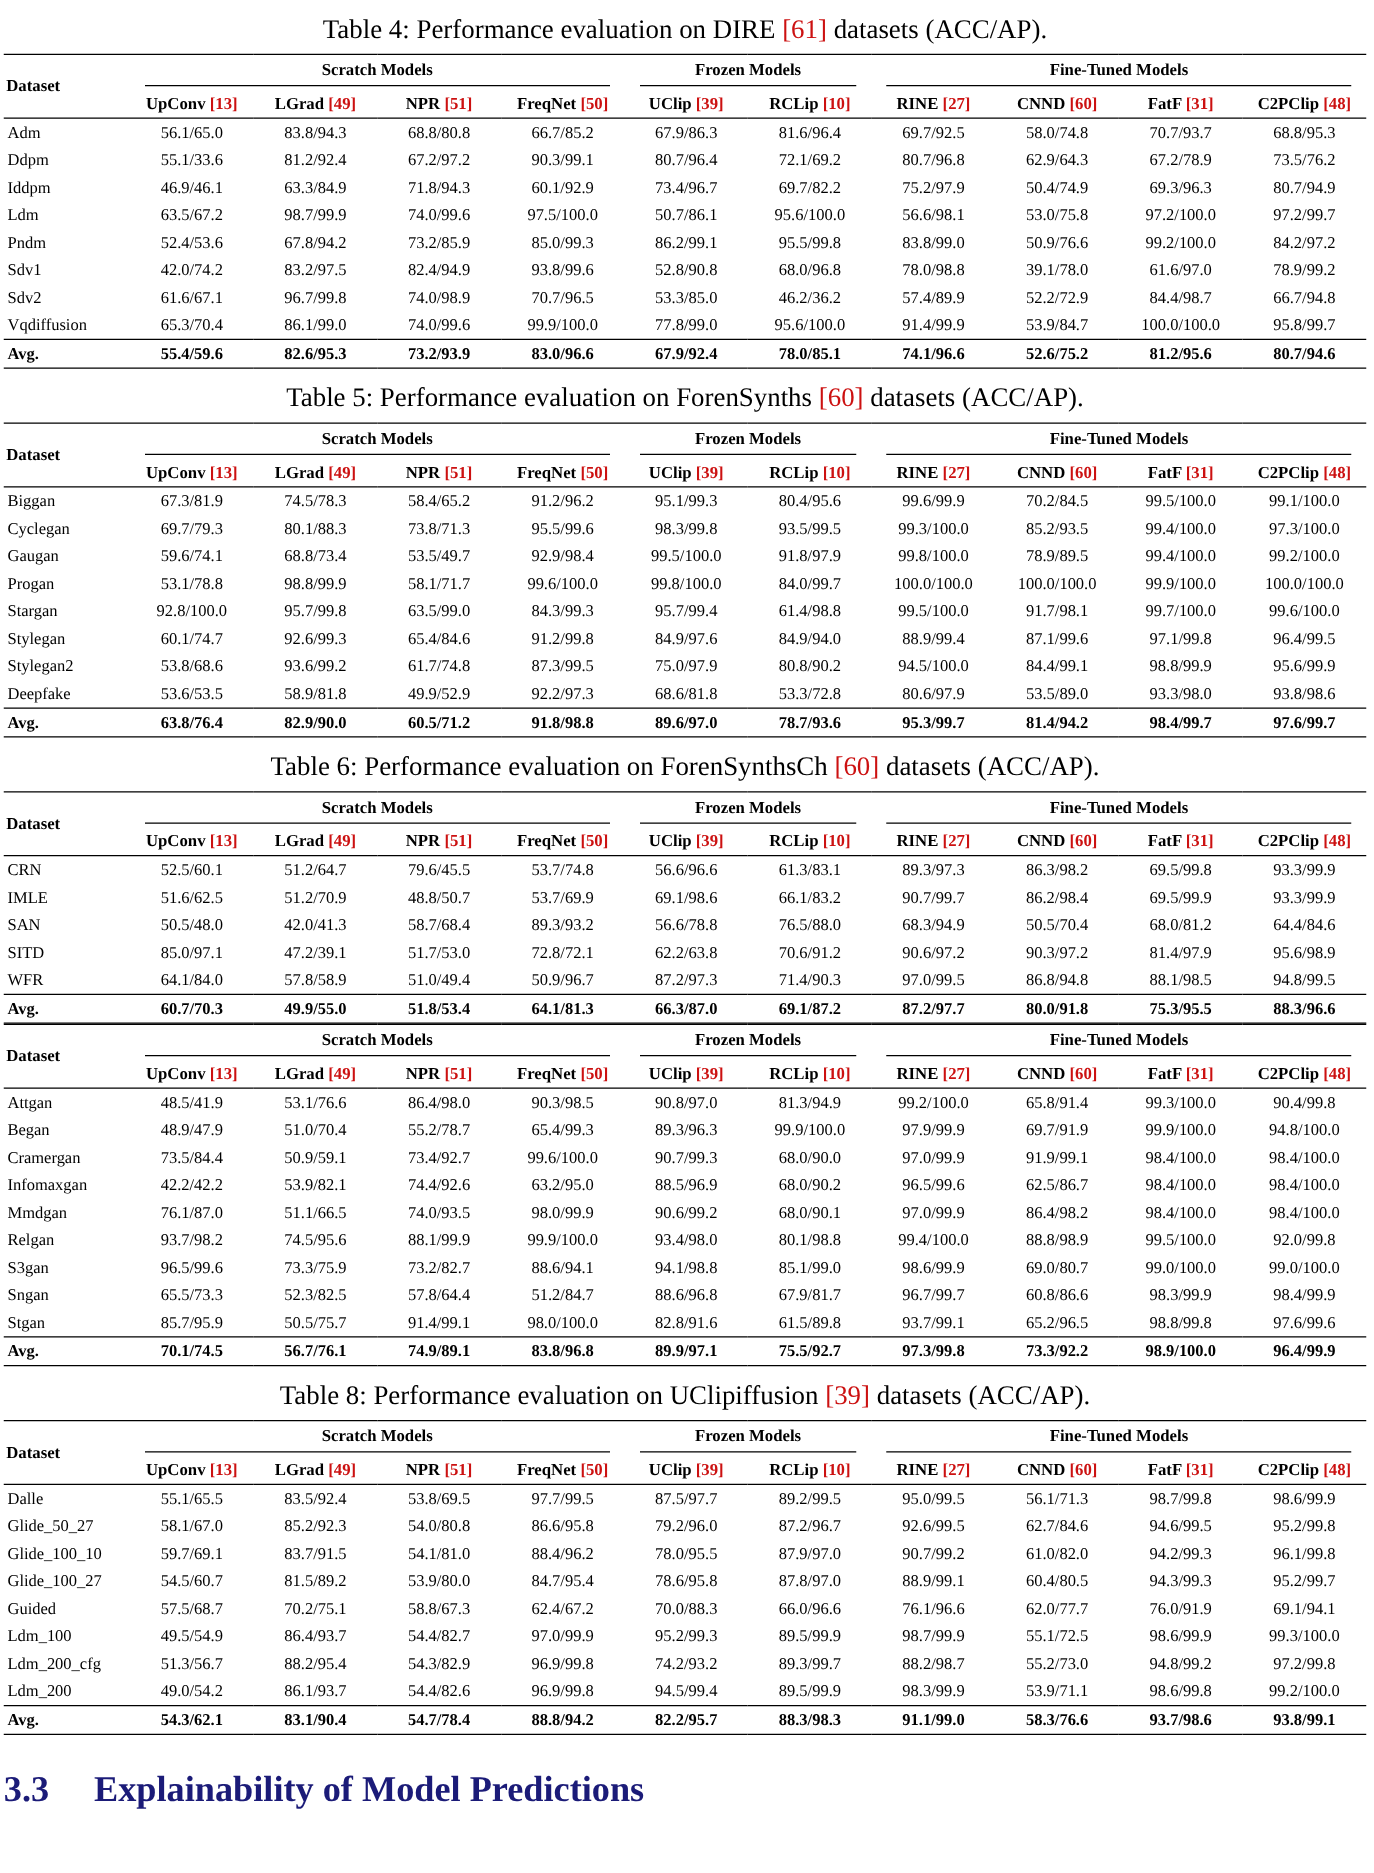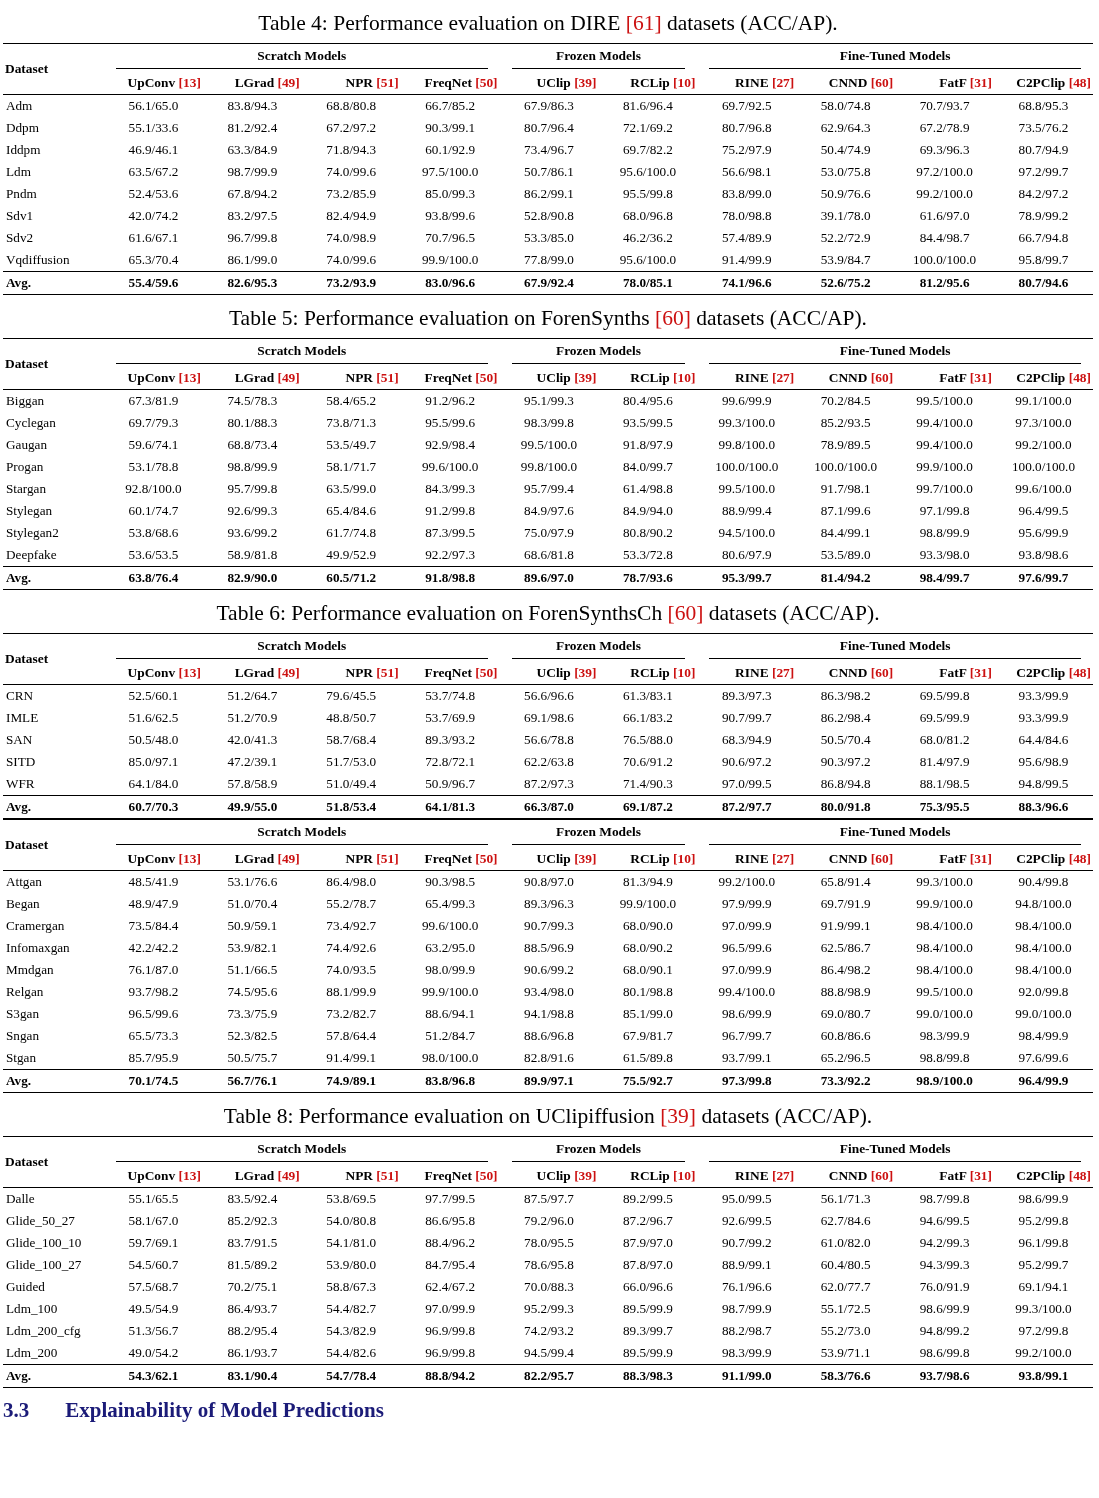--- a/index.html
+++ b/index.html
@@ -20,27 +20,27 @@
     font-size: 13.2px;
   }
   table.perf th, table.perf td { padding: 3px 2px; overflow: hidden; white-space: nowrap; }
   table.perf th { font-weight: bold; font-size: 13.4px; }
   th.dataset-h { text-align: left; vertical-align: middle; border-bottom: 1.1px solid #000; padding-left: 3px; }
   th.group { padding: 2px 0 0 0; }
   th.group .rule {
     display: block; padding: 1px 0 4px;
     border-bottom: 1.2px solid #000; margin: 0 10px;
   }
-  tr.model-row th { border-bottom: 1.1px solid #000; text-align: right; }
+  tr.model-row th { border-bottom: 1.1px solid #000; text-align: center; }
   table.perf td { text-align: center; }
   table.perf td.dataset { text-align: left; padding-left: 3px; }
   tr.avg td { border-top: 1.1px solid #000; font-weight: bold; margin-top: 32px; }
   .section-heading {
-    font-size: 21px; font-weight: bold; color: #1b1b78;
-    margin: 10px 0 0 0; font-family: "Liberation Serif", serif;
+    font-size: 29px; font-weight: bold; color: #1b1b78;
+    margin: 28px 0 0 0; font-family: "Liberation Serif", serif;
   }
   .section-heading .num { margin-right: 36px; }
 </style>
 </head>
 <body>
 
 <div id="page">
   <div id="tables-root">
       <section class="tbl-sec">
         <p class="table-title"><span>Table 4: Performance evaluation on DIRE </span><span class="cite">[61]</span><span> datasets (ACC/AP).</span></p>

